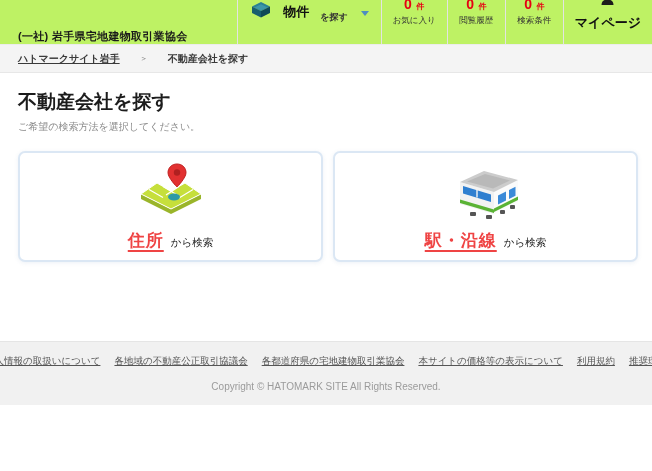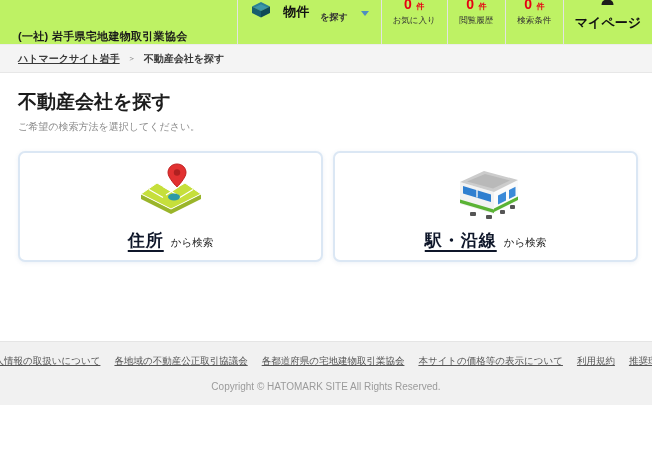--- a/index.html
+++ b/index.html
@@ -20,36 +20,36 @@
   .chev { width:0; height:0; border-left:4px solid transparent; border-right:4px solid transparent;
     border-top:5px solid #4e8ec0; margin-left:2px; margin-top:3px; }
   .cnt-line { line-height:1; }
   .cnt-num { color:#e60012; font-size:14px; font-weight:bold; }
   .cnt-unit { color:#e60012; font-size:8px; font-weight:bold; }
   .cnt-label { font-size:8.5px; color:#333; margin-top:3px; white-space:nowrap; }
   .mypage-label { font-size:13px; font-weight:bold; color:#111; margin-top:4px; }
 
   
   .breadcrumb { height:28px; background:#f4f4f4; display:flex; align-items:center;
-    padding:0 18px; font-size:10px; color:#444; border-bottom:1px solid #e7e7e7; gap:8px; }
+    padding:0 18px; font-size:10px; color:#444; border-bottom:1px solid #e7e7e7; gap:20px; }
   .bc-link { font-weight:bold; color:#3a3a3a; text-decoration:underline; cursor:pointer; }
   .bc-sep { font-size:8px; color:#777; }
   .bc-cur { font-weight:bold; color:#3a3a3a; }
 
   
   .main { height:268px; padding:14px 14px 0 18px; background:#fff; }
   .page-title { font-size:19px; font-weight:bold; color:#1c1c1c; margin-top:2px; }
   .page-sub { font-size:10px; color:#8a8a8a; margin-top:5px; }
   .cards { display:flex; gap:10px; margin-top:17px; padding-right:0; }
   .card { flex:1; height:111px; background:#fff; border:2px solid #dbe7f4; border-radius:7px;
     box-shadow:0 1px 4px rgba(80,120,170,.10); display:flex; flex-direction:column;
     align-items:center; justify-content:center; cursor:pointer; }
   .card-icon { height:58px; display:flex; align-items:flex-end; justify-content:center; }
   .card-text { margin-top:9px; display:flex; align-items:baseline; }
-  .card-link { font-size:17px; font-weight:bold; color:#0f172a; text-decoration:underline;
+  .card-link { font-size:17px; font-weight:bold; color:#ef4444; text-decoration:underline;
     text-underline-offset:4px; text-decoration-thickness:1.5px; letter-spacing:1px; }
   .card-suffix { font-size:10.5px; font-weight:normal; color:#1c1c1c; margin-left:7px; }
 
   
   .footer { height:64px; background:#f1f1f1; border-top:1px solid #e5e5e5;
     display:flex; flex-direction:column; align-items:center; justify-content:center; }
   .flinks { display:flex; gap:14px; flex-wrap:nowrap; }
   .flink { font-size:9.5px; color:#555; text-decoration:underline; white-space:nowrap; cursor:pointer; }
   .copyright { font-size:10px; color:#9b9b9b; margin-top:13px; }
 </style>

